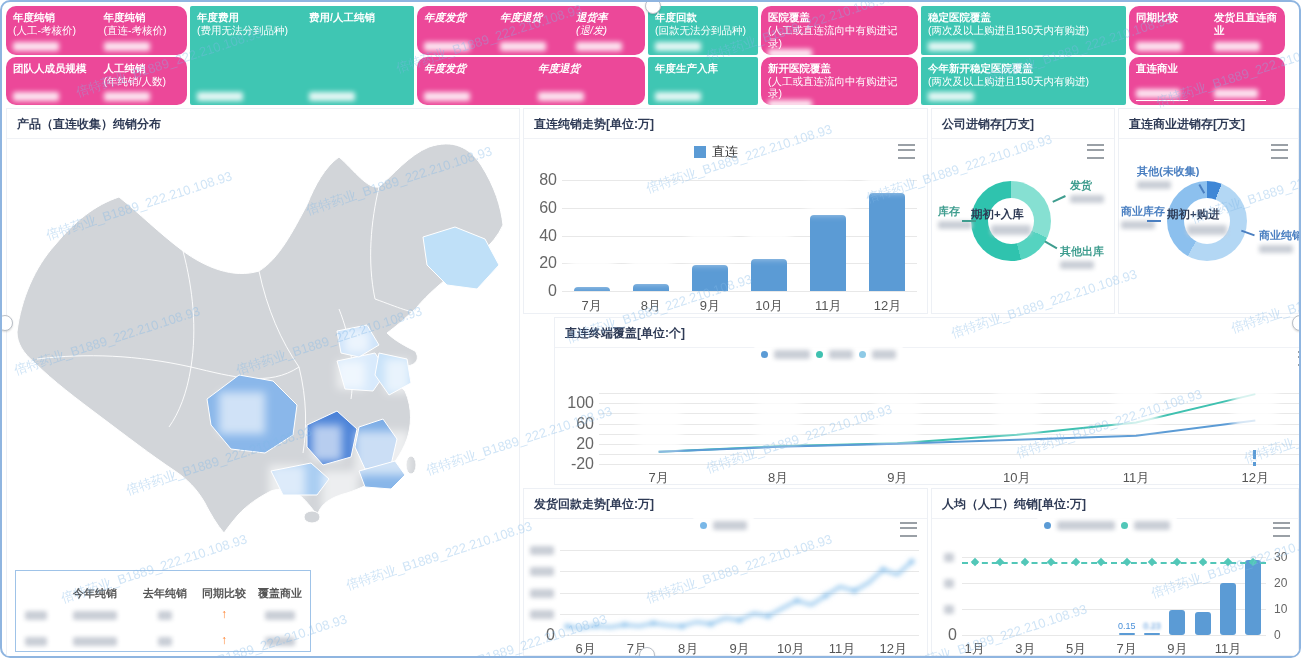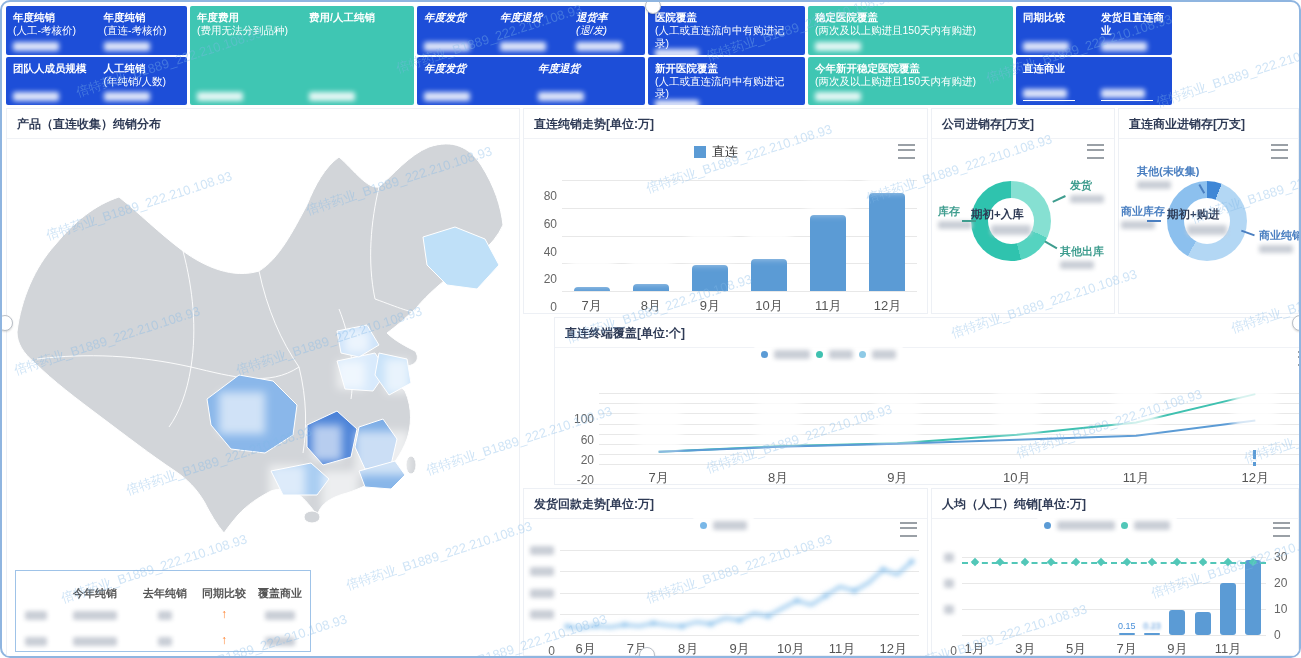--- a/index.html
+++ b/index.html
@@ -1,36 +1,36 @@
 <!DOCTYPE html>
 <html><head>
 <meta charset="utf-8">
 <style>
   html,body{margin:0;padding:0;background:#fff;font-family:"Liberation Sans","DejaVu Sans",sans-serif;}
   .stage{position:relative;width:1301px;height:658px;box-sizing:border-box;border:2px solid #8fb5e0;border-radius:10px;background:#fff;overflow:hidden;}
   
   .cards{position:absolute;left:4px;top:4px;right:4px;height:99px;display:flex;gap:3px;}
   .group{display:flex;flex-direction:column;gap:2px;}
   .crow{flex:1;display:flex;gap:0;border-radius:2px;overflow:hidden;}
-  .crow.blue{background:#1d4ed8;}
+  .crow.blue{background:#ec4899;border-radius:10px;}
   .crow.teal{background:#3fc6b3;}
   .cell{flex:1;position:relative;padding:5px 7px 4px;color:#fff;display:flex;flex-direction:column;}
   .cell .t{font-size:10.5px;line-height:1.25;font-weight:bold;}
   .cell .s{font-size:10.5px;line-height:1.2;}
   .vwrap{margin-top:auto;display:flex;gap:26px;}
   .stub{background:rgba(255,255,255,.85);filter:blur(2.5px);border-radius:2px;width:46px;height:9px;}
   .uline{border-bottom:1.5px solid #fff;padding-bottom:2px;width:52px;}
   
   .panel{position:absolute;background:#fff;border:1px solid #edf0f5;box-sizing:border-box;}
   .ptitle{display:block;padding:7px 10px 5px;font-size:12px;font-weight:bold;color:#2e3a55;border-bottom:1px solid #f0f2f6;}
   .chart{position:absolute;left:0;right:0;bottom:0;}
   .menu{position:absolute;width:17px;height:11px;border-top:2px solid #9aa0a6;border-bottom:2px solid #9aa0a6;cursor:pointer;}
   .menu::after{content:"";position:absolute;left:0;right:0;top:3px;border-top:2px solid #9aa0a6;}
   .gline{position:absolute;left:0;right:0;border-top:1px solid #e8e8e8;}
-  .ylab{position:absolute;font-size:12px;color:#666;transform:translate(-100%,-50%);padding-right:5px;margin-top:16px;}
+  .ylab{position:absolute;font-size:16px;color:#666;transform:translate(-100%,-50%);padding-right:5px;}
   .xlab{position:absolute;font-size:13px;color:#555;transform:translateX(-50%);}
   .bar{position:absolute;background:#5b9bd5;border-radius:4px 4px 0 0;}
   .blurbox{position:absolute;background:rgba(255,255,255,.8);filter:blur(4px);border-radius:3px;}
   .graystub{display:inline-block;background:#c9ced6;filter:blur(2px);border-radius:2px;height:9px;vertical-align:middle;}
   .legend{position:absolute;display:flex;align-items:center;gap:6px;background:rgba(255,255,255,.9);border-radius:3px;padding:3px 8px;}
   .sw{width:12px;height:12px;background:#5b9bd5;display:inline-block;}
   .dot{width:7px;height:7px;border-radius:50%;display:inline-block;}
   .legtext{font-size:13px;color:#333;}
   
   .donut{position:absolute;border-radius:50%;}
@@ -132,20 +132,39 @@
         </div>
         <div class="crow blue">
           <div class="cell">
             <div class="t">年度发货</div>
             <div class="vwrap">
               <div class="stub"></div>
             </div>
           </div>
           <div class="cell">
             <div class="t">年度退货</div>
+            <div class="vwrap">
+              <div class="stub"></div>
+            </div>
+          </div>
+        </div>
+      </div>
+      <div class="group" style="flex: 0 0 110px;">
+        <div class="crow teal">
+          <div class="cell">
+            <div class="t">年度回款</div>
+            <div class="s">(回款无法分到品种)</div>
+            <div class="vwrap">
+              <div class="stub"></div>
+            </div>
+          </div>
+        </div>
+        <div class="crow teal">
+          <div class="cell">
+            <div class="t">年度生产入库</div>
             <div class="vwrap">
               <div class="stub"></div>
             </div>
           </div>
         </div>
       </div>
       <div class="group" style="flex: 0 0 157px;">
         <div class="crow blue">
           <div class="cell">
             <div class="t">医院覆盖</div>

